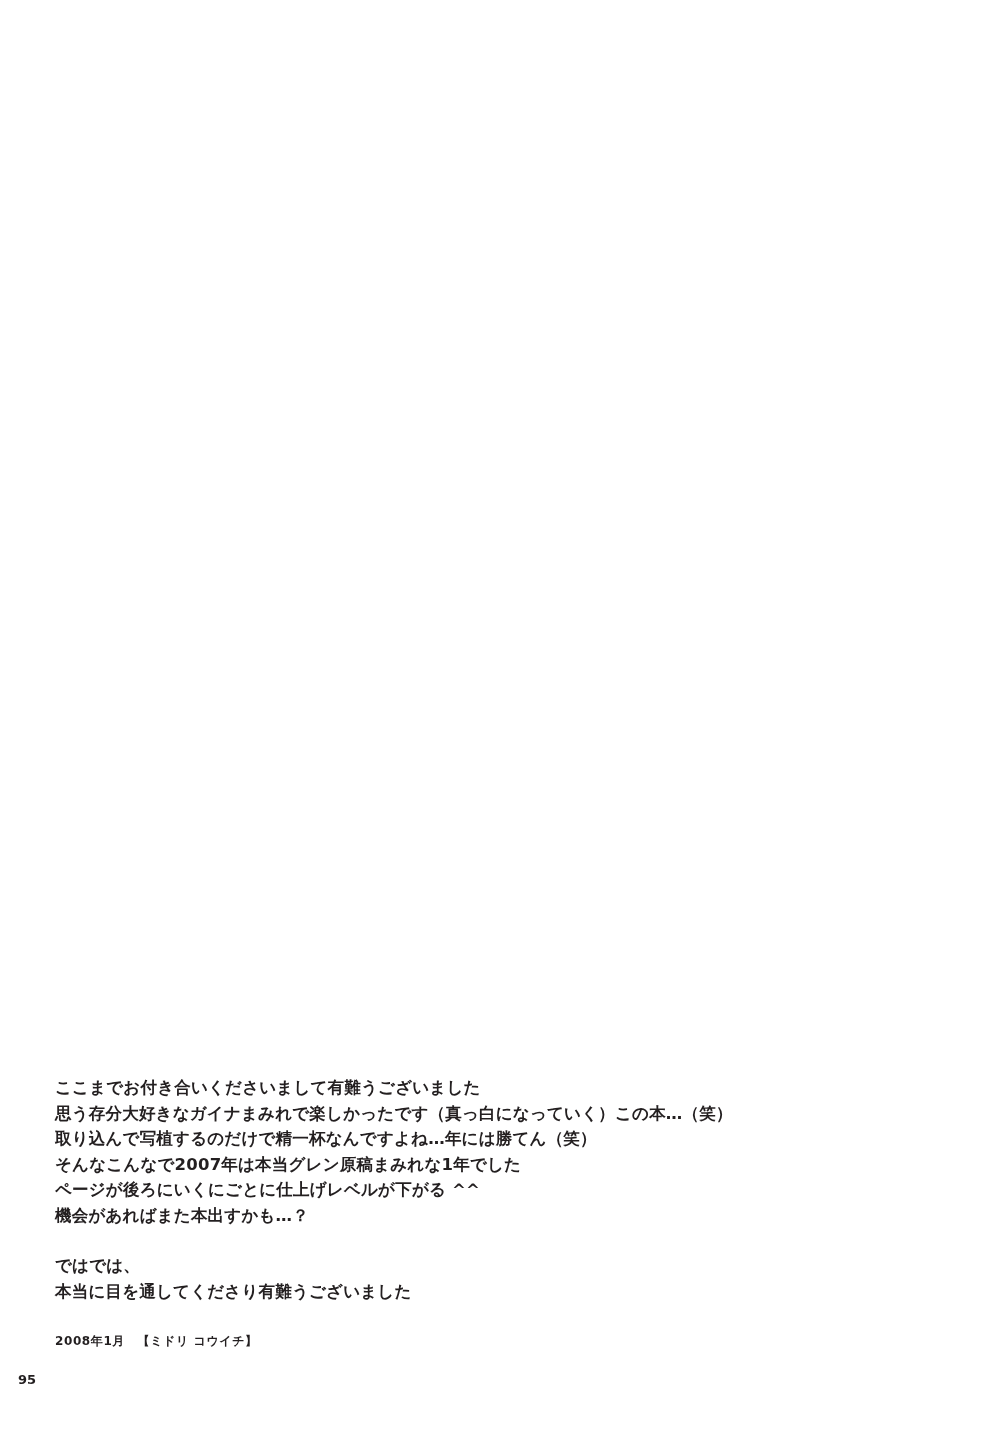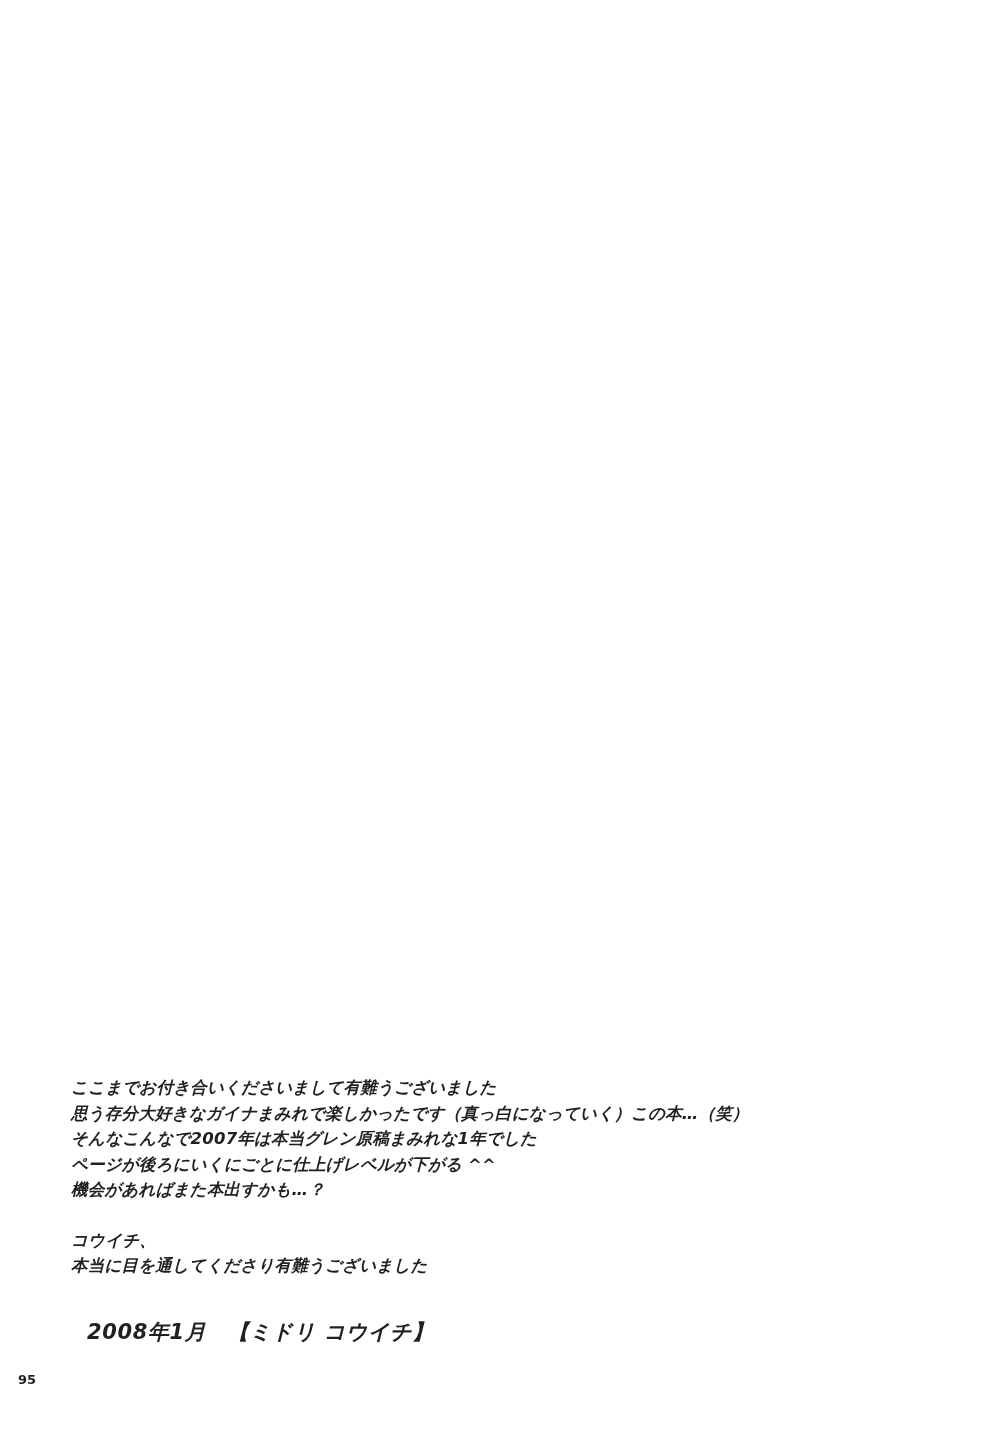--- a/index.html
+++ b/index.html
@@ -10,43 +10,42 @@
   .page {
     position: relative;
     width: 1000px;
     height: 1440px;
     background: #ffffff;
     overflow: hidden;
     font-family: "DejaVu Sans", "Liberation Sans", sans-serif;
   }
   .afterword {
     position: absolute;
-    left: 71px;
+    left: 55px;
     top: 1075px;
     width: 880px;
-    font-style: italic;
   }
   .afterword p {
     margin: 0;
     font-size: 16.5px;
     line-height: 25.5px;
     color: #231f20;
     font-weight: 700;
     letter-spacing: 0.2px;
     white-space: pre;
   }
   .block-gap {
     height: 25px;
   }
   .sign-gap {
     height: 25px;
   }
   .signature p {
-    margin: 16px;
-    font-size: 21px;
+    margin: 0;
+    font-size: 12px;
     line-height: 25.5px;
     color: #231f20;
     font-weight: 700;
     letter-spacing: 0.6px;
     white-space: pre;
   }
   .page-number {
     position: absolute;
     left: 18px;
     top: 1372px;
@@ -57,27 +56,28 @@
   }
 </style>
 </head>
 <body>
 
 <div class="page">
 
   <div class="afterword">
     <p>ここまでお付き合いくださいまして有難うございました</p>
     <p>思う存分大好きなガイナまみれで楽しかったです（真っ白になっていく）この本…（笑）</p>
+    <p>取り込んで写植するのだけで精一杯なんですよね…年には勝てん（笑）</p>
     <p>そんなこんなで2007年は本当グレン原稿まみれな1年でした</p>
     <p>ページが後ろにいくにごとに仕上げレベルが下がる ^^</p>
     <p>機会があればまた本出すかも…？</p>
 
     <div class="block-gap"></div>
 
-    <p>コウイチ、</p>
+    <p>ではでは、</p>
     <p>本当に目を通してくださり有難うございました</p>
 
     <div class="sign-gap"></div>
 
     <div class="signature">
       <p>2008年1月　【ミドリ コウイチ】</p>
     </div>
   </div>
 
   <div class="page-number">95</div>

